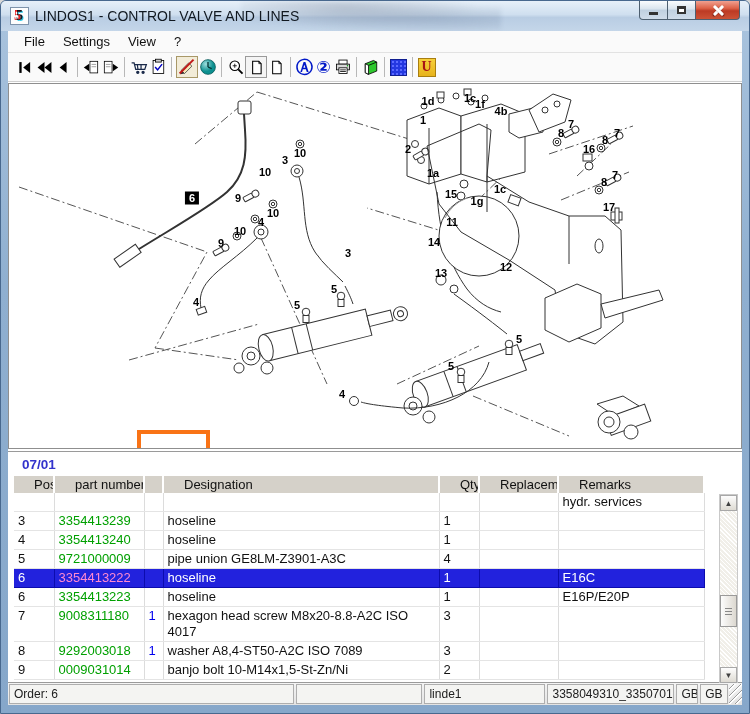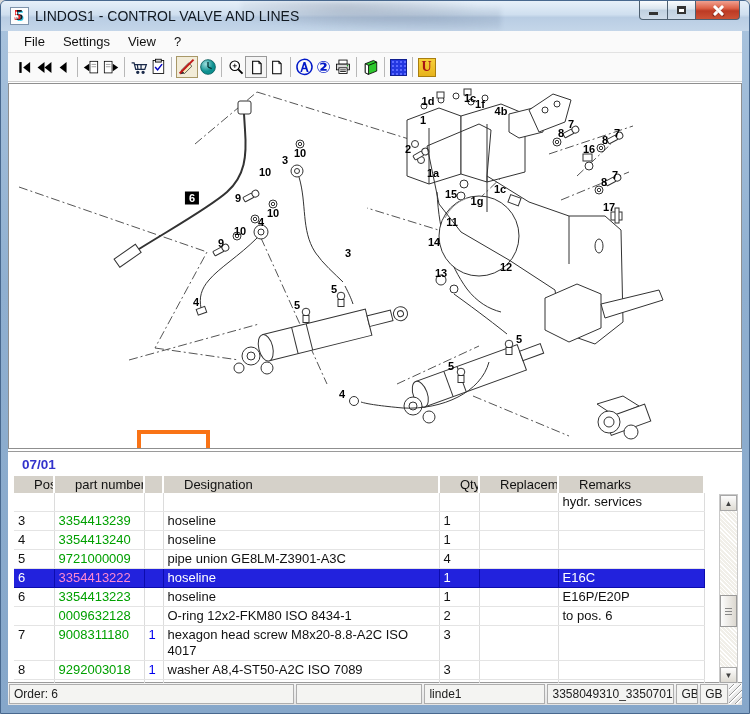--- a/index.html
+++ b/index.html
@@ -532,29 +532,20 @@
             <tr>
               <td>6</td>
                 <td class="num">3354413223</td>
                 <td class="icol"></td>
                 <td>hoseline</td>
                 <td>1</td>
                 <td></td>
                 <td>E16P/E20P</td>
             </tr>
             <tr>
-              <td></td>
-                <td class="num">0009632128</td>
-                <td class="icol"></td>
-                <td>O-ring 12x2-FKM80  ISO 8434-1</td>
-                <td>2</td>
-                <td></td>
-                <td>to pos. 6</td>
-            </tr>
-            <tr>
               <td>7</td>
                 <td class="num">9008311180</td>
                 <td class="icol">1</td>
                 <td>hexagon head screw M8x20-8.8-A2C  ISO 4017</td>
                 <td>3</td>
                 <td></td>
                 <td></td>
             </tr>
             <tr>
               <td>8</td>

